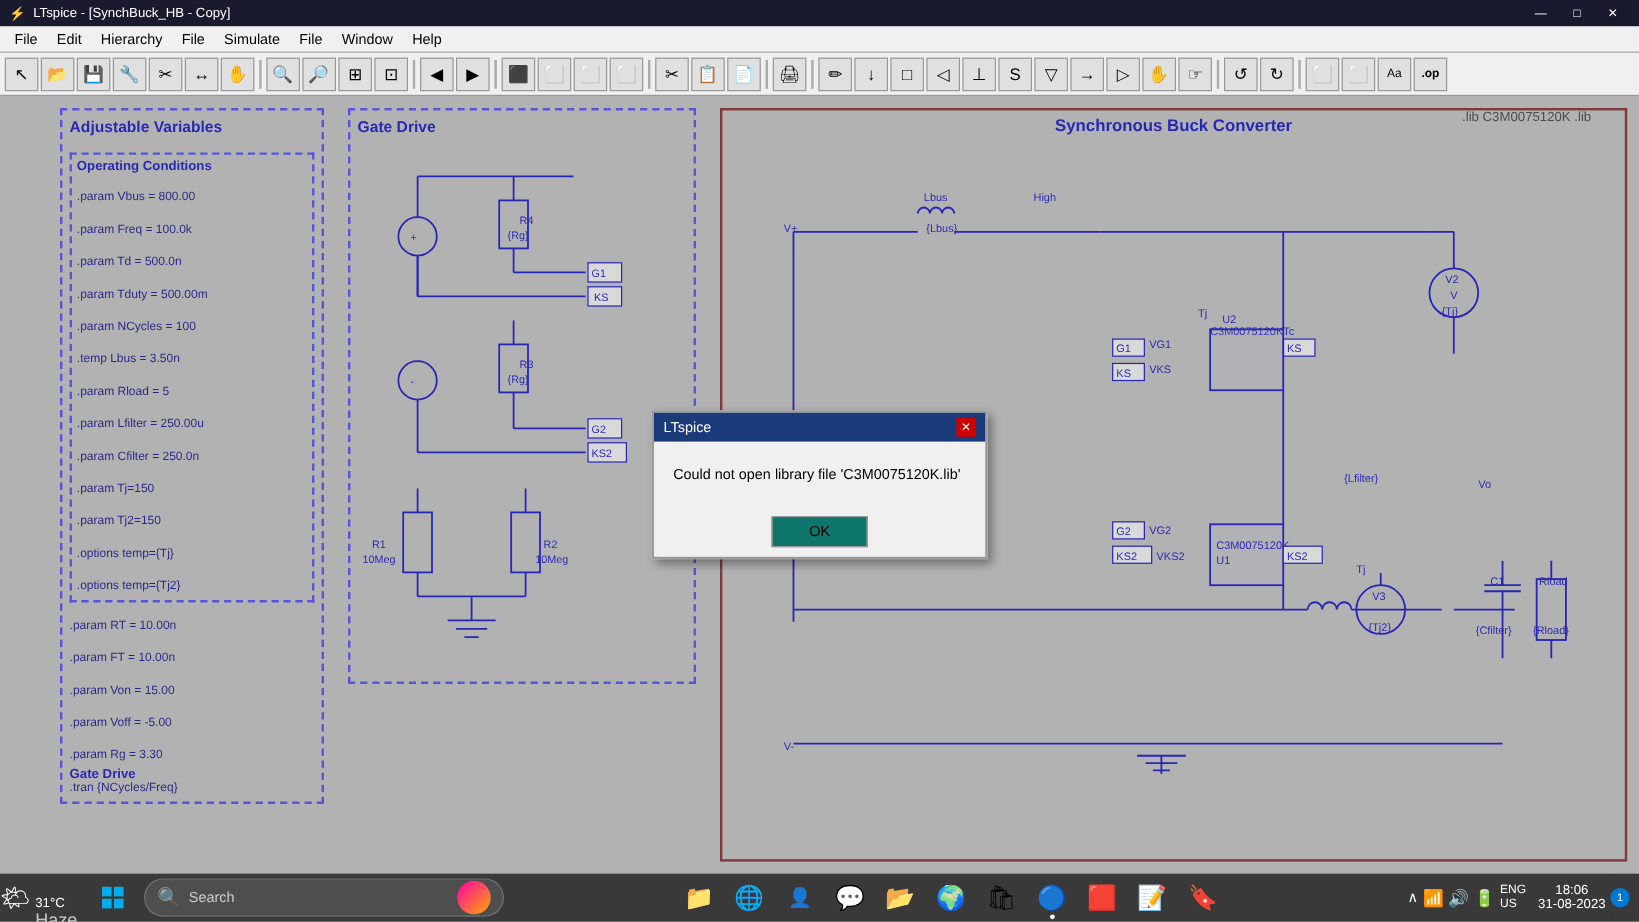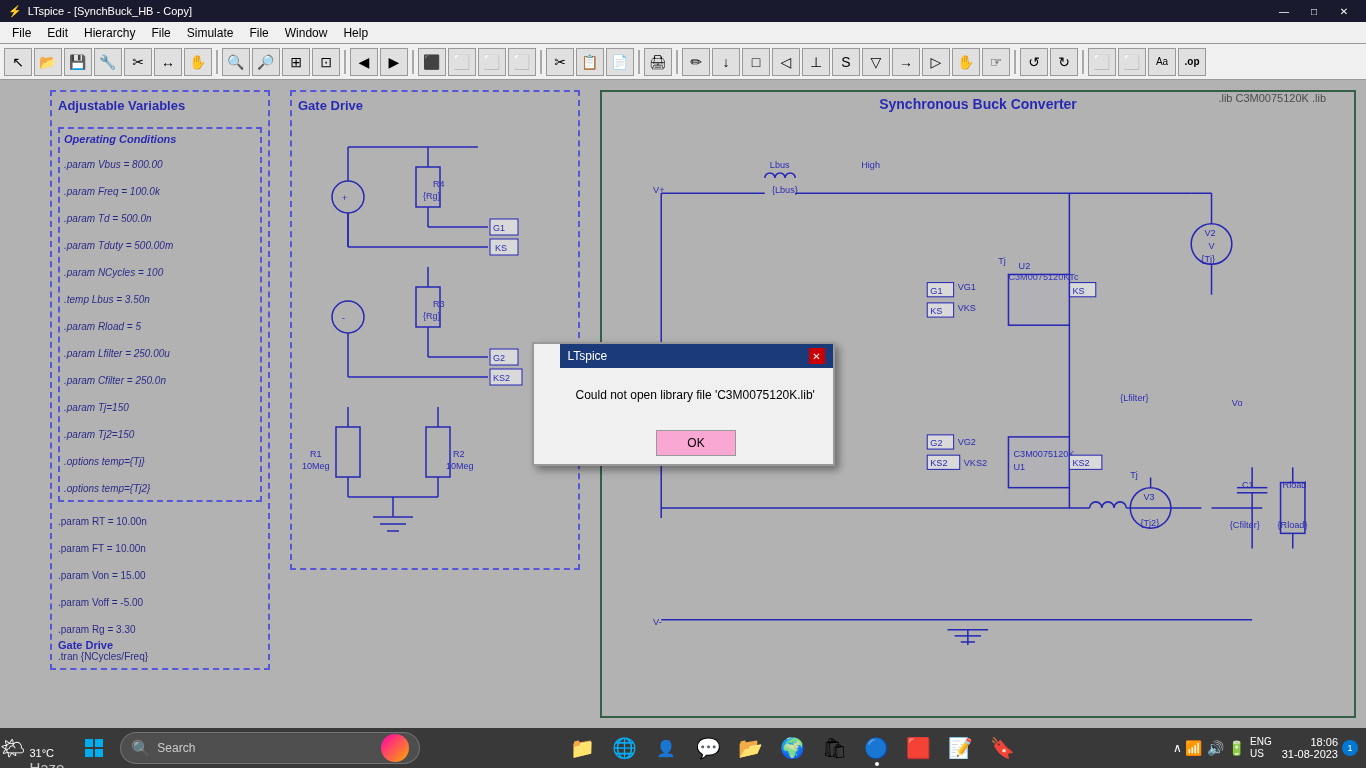--- a/index.html
+++ b/index.html
@@ -40,90 +40,89 @@
 
     
     #schematic { width: 100%; height: 100%; position: relative; }
 
     
     #adj-vars {
       position: absolute; left: 50px; top: 10px; width: 220px;
       border: 2px dashed #4444ff; padding: 6px; background: rgba(200,200,200,0.3);
     }
     #adj-vars-title { color: #0000cc; font-weight: bold; font-size: 13px; margin-bottom: 14px; }
-    .params-section { border: 2px dashed #4444ff; padding: 4px; margin-bottom: 4px; font-style: italic; }
+    .params-section { border: 2px dashed #4444ff; padding: 4px; margin-bottom: 4px; }
     .section-label { color: #0000cc; font-size: 11px; font-weight: bold; }
     .param-line { color: #00008b; font-size: 10px; line-height: 1.4; margin-top: 13px; }
     .gate-drive-label { color: #0000cc; font-size: 11px; font-weight: bold; margin-top: 2px; }
     .tran-line { color: #00008b; font-size: 10px; }
 
     
     #gate-drive {
       position: absolute; left: 290px; top: 10px; width: 290px; height: 480px;
       border: 2px dashed #4444ff; padding: 6px;
     }
     #gate-drive-title { color: #0000cc; font-weight: bold; font-size: 13px; margin-bottom: 4px; }
 
     
     #circuit-main {
       position: absolute; left: 600px; top: 10px; right: 10px; bottom: 10px;
-      border: 2px solid #14532d;
+      border: 2px solid #7f1d1d;
     }
     #circuit-title { color: #0000cc; font-weight: bold; font-size: 14px; text-align: center; margin-top: 4px; }
 
     
     #lib-label {
       position: absolute; right: 40px; top: 12px;
       color: #333; font-size: 11px;
     }
 
     
     #dialog-overlay {
       position: absolute; top: 0; left: 0; right: 0; bottom: 0;
       background: rgba(128,128,128,0.3); display: flex; align-items: center; justify-content: center;
       z-index: 100;
     }
     #dialog {
-      width: 303px; background: #f0f0f0; border: 2px solid #999;
+      width: 280px; background: #f0f0f0; border: 2px solid #999;
       box-shadow: 4px 4px 8px rgba(0,0,0,0.4);
-      padding-left: 26px;
     }
     #dialog-titlebar {
       background: #1a3a7a; color: white; padding: 4px 8px;
       display: flex; align-items: center; justify-content: space-between; font-size: 12px;
     }
     #dialog-close {
       width: 16px; height: 16px; background: #cc0000; color: white;
       display: flex; align-items: center; justify-content: center; font-size: 10px; cursor: pointer;
     }
     #dialog-body { padding: 20px 16px; font-size: 12px; color: #000; text-align: left; }
     #dialog-footer { padding: 8px; display: flex; justify-content: center; }
     #ok-btn {
-      width: 80px; height: 26px; background: #f9a8d4; border: 1px solid #999;
+      width: 80px; height: 26px; background: #0f766e; border: 1px solid #999;
       cursor: pointer; font-size: 12px; display: flex; align-items: center; justify-content: center; text-align: center;
     }
 
     
     #taskbar {
       position: absolute; bottom: 0; left: 0; right: 0; height: 40px;
       background: rgba(0,0,0,0.7); backdrop-filter: blur(10px);
       display: flex; align-items: center; gap: 0;
     }
     #taskbar-start { width: 44px; height: 40px; display: flex; align-items: center; justify-content: center; cursor: pointer; }
     #taskbar-search {
       width: 300px; height: 32px; background: rgba(255,255,255,0.1);
       border: 1px solid rgba(255,255,255,0.2); border-radius: 16px;
       display: flex; align-items: center; padding: 0 10px; gap: 6px; cursor: text; margin-left: 4px;
     }
     #taskbar-search-text { color: rgba(255,255,255,0.7); font-size: 12px; }
     #taskbar-apps { display: flex; align-items: center; flex: 1; justify-content: center; gap: 2px; }
     .taskbar-app { width: 40px; height: 40px; display: flex; align-items: center; justify-content: center; cursor: pointer; border-radius: 4px; }
     .taskbar-app-icon { font-size: 20px; }
     #taskbar-right { display: flex; align-items: center; padding: 0 8px; gap: 4px; }
-    #clock { color: white; font-size: 11px; text-align: right; }
+    #clock { color: white; font-size: 11px; text-align: center; }
     #lang { color: white; font-size: 11px; margin-right: 6px; }
     #notif-badge {
       width: 16px; height: 16px; background: #0078d4; border-radius: 50%;
       color: white; font-size: 9px; display: flex; align-items: center; justify-content: center;
     }
     #weather { display: flex; align-items: center; gap: 4px; color: white; font-size: 11px; margin-right: 8px; }
 
     
     .circuit-line { stroke: #0000cc; stroke-width: 1.5; fill: none; }
     .circuit-component { stroke: #0000cc; stroke-width: 1.5; fill: none; }

